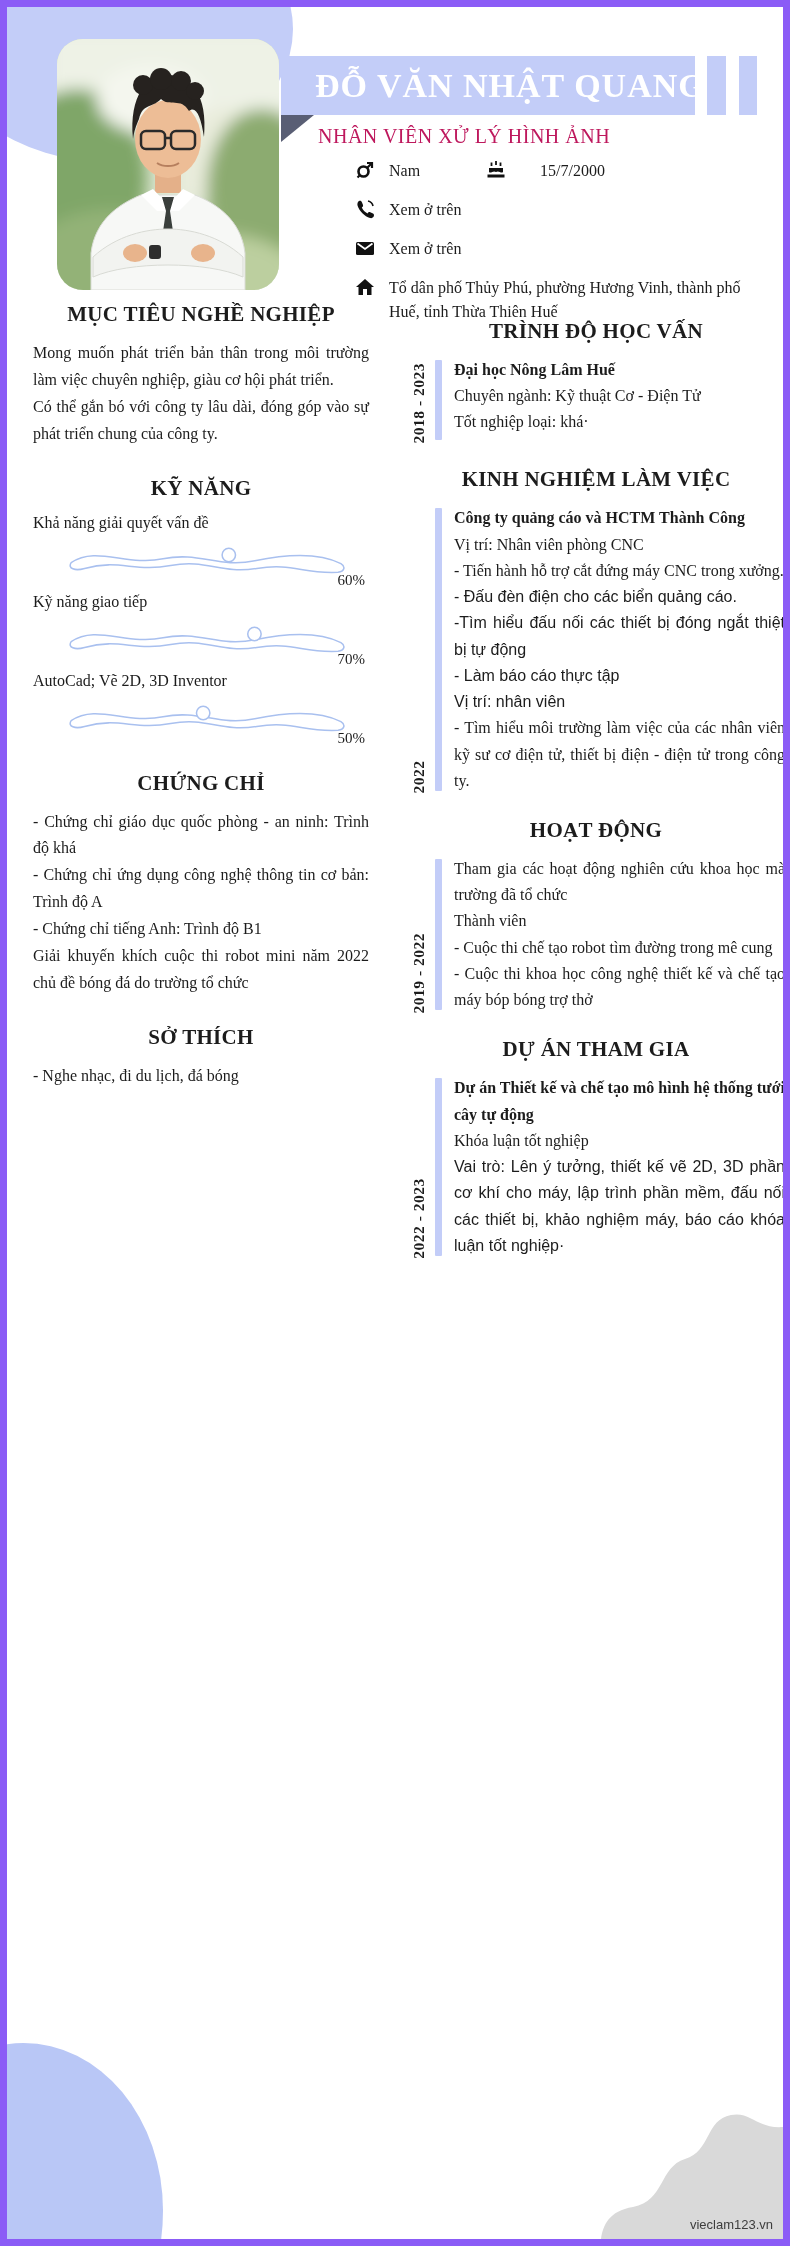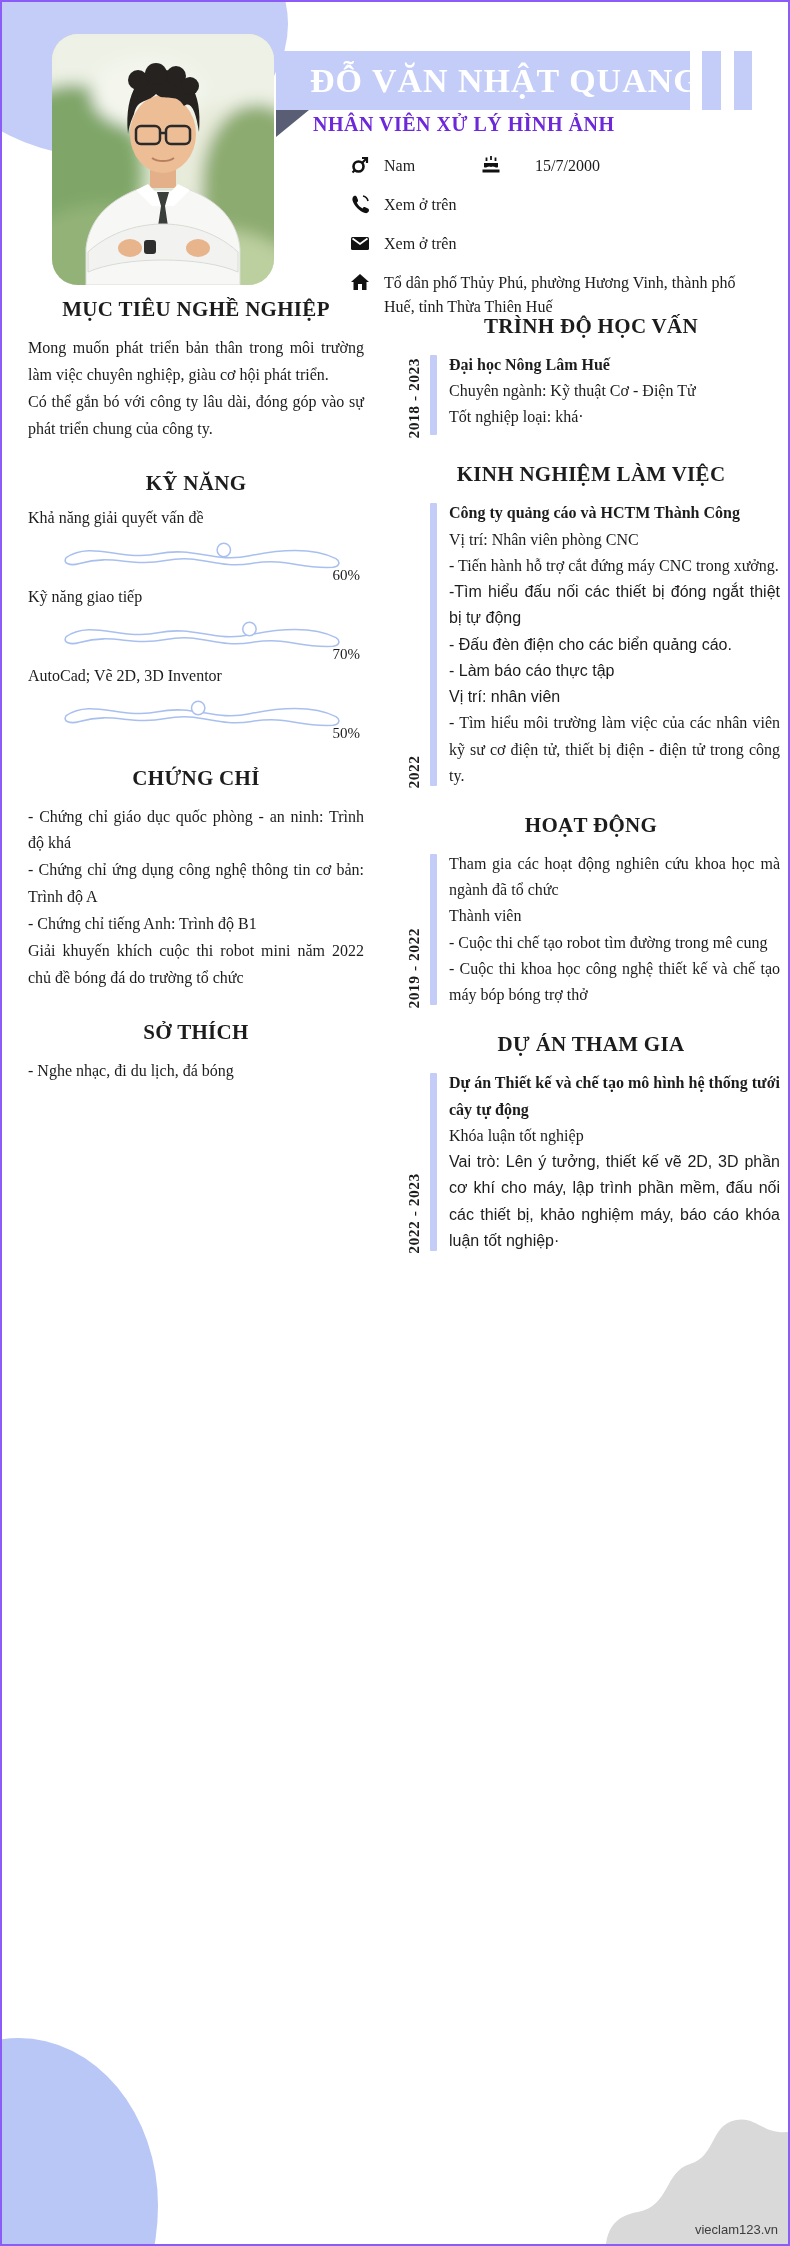--- a/index.html
+++ b/index.html
@@ -1,19 +1,19 @@
 <!DOCTYPE html>
 <html lang="vi"><head>
 <meta charset="utf-8">
 <style>
   * { margin:0; padding:0; box-sizing:border-box; }
   html,body { background:#fff; }
   #page {
     position:relative; width:790px; height:2246px; margin:0 auto;
-    background:#fff; border:2px solid #8b5cf6; overflow:hidden;
+    background:#fff; border:7px solid #8b5cf6; overflow:hidden;
     font-family:"Liberation Serif", serif; color:#1c1c1c;
   }
   .sans { font-family:"Liberation Sans", sans-serif; }
   .b { font-weight:bold; }
 
   
   .blob-tl { position:absolute; left:-72px; top:-112px; width:358px; height:268px;
     background:#c3cdf8; border-radius:50%; }
   .blob-bl { position:absolute; left:-112px; top:2036px; width:268px; height:335px;
     background:#b9c7f6; border-radius:48% 52% 46% 54% / 45% 50% 50% 55%; }
@@ -27,22 +27,22 @@
   
   .name-bar { position:absolute; left:274px; top:49px; width:414px; height:59px;
     background:#c3cdf8; display:flex; align-items:center; }
   .name-bar h1 { font-size:34px; font-weight:bold; color:#fff; letter-spacing:1px;
     padding-left:34px; white-space:nowrap; }
   .accent-bar { position:absolute; top:49px; height:59px; background:#c3cdf8; }
   .accent-bar.one { left:700px; width:19px; }
   .accent-bar.two { left:732px; width:18px; }
   .ribbon-tri { position:absolute; left:274px; top:108px; width:0; height:0;
     border-top:27px solid #595e74; border-right:33px solid transparent; }
-  .subtitle { position:absolute; left:311px; top:111px; font-size:20px; font-weight:bold;
-    color:#6d28d9; letter-spacing:.5px; white-space:nowrap; }
+  .subtitle { position:absolute; left:311px; top:118px; font-size:20px; font-weight:normal;
+    color:#be185d; letter-spacing:.5px; white-space:nowrap; }
 
   
   .contact { position:absolute; left:348px; top:152px; width:428px; font-size:16px; }
   .c-row { display:flex; align-items:center; margin-bottom:15px; }
   .c-cell { display:flex; align-items:flex-start; }
   .c-cell.second { margin-left:66px;gap:20px; }
   .c-ic { width:20px; height:20px; flex:0 0 20px; margin-right:14px; margin-top:1px; }
   .c-ic svg { display:block; }
   .c-txt { line-height:1.5; }
   .c-row.addr .c-txt { max-width:370px; }
@@ -279,39 +279,39 @@
       <div class="entry">
         <div class="period">
             <span>2022</span>
           </div>
         <div class="vbar"></div>
         <div class="ebody">
 
         <div class="line b"><span>Công ty quảng cáo và HCTM Thành Công</span></div>
             <div class="line"><span>Vị trí: Nhân viên phòng CNC</span></div>
             <div class="line"><span>- Tiến hành hỗ trợ cắt đứng máy CNC trong xưởng.</span></div>
+            <div class="line sans"><span>- Đấu đèn điện cho các biển quảng cáo.</span></div>
             <div class="line sans"><span>-Tìm hiểu đấu nối các thiết bị đóng ngắt thiệt bị tự động</span></div>
-            <div class="line sans"><span>- Đấu đèn điện cho các biển quảng cáo.</span></div>
             <div class="line sans"><span>- Làm báo cáo thực tập</span></div>
             <div class="line sans"><span>Vị trí: nhân viên</span></div>
             <div class="line"><span>- Tìm hiểu môi trường làm việc của các nhân viên kỹ sư cơ điện tử, thiết bị điện - điện tử trong công ty.</span></div>
           </div>
       </div>
     </div>
 
     <div class="sec-block">
       <h2 class="sec">HOẠT ĐỘNG</h2>
       <div class="entry">
         <div class="period">
             <span>2019 - 2022</span>
           </div>
         <div class="vbar"></div>
         <div class="ebody">
 
-        <div class="line"><span>Tham gia các hoạt động nghiên cứu khoa học mà ngành đã tổ chức</span></div>
+        <div class="line"><span>Tham gia các hoạt động nghiên cứu khoa học mà trường đã tổ chức</span></div>
             <div class="line"><span>Thành viên</span></div>
             <div class="line"><span>- Cuộc thi chế tạo robot tìm đường trong mê cung</span></div>
             <div class="line"><span>- Cuộc thi khoa học công nghệ thiết kế và chế tạo máy bóp bóng trợ thở</span></div>
           </div>
       </div>
     </div>
 
     <div class="sec-block">
       <h2 class="sec">DỰ ÁN THAM GIA</h2>
       <div class="entry">

